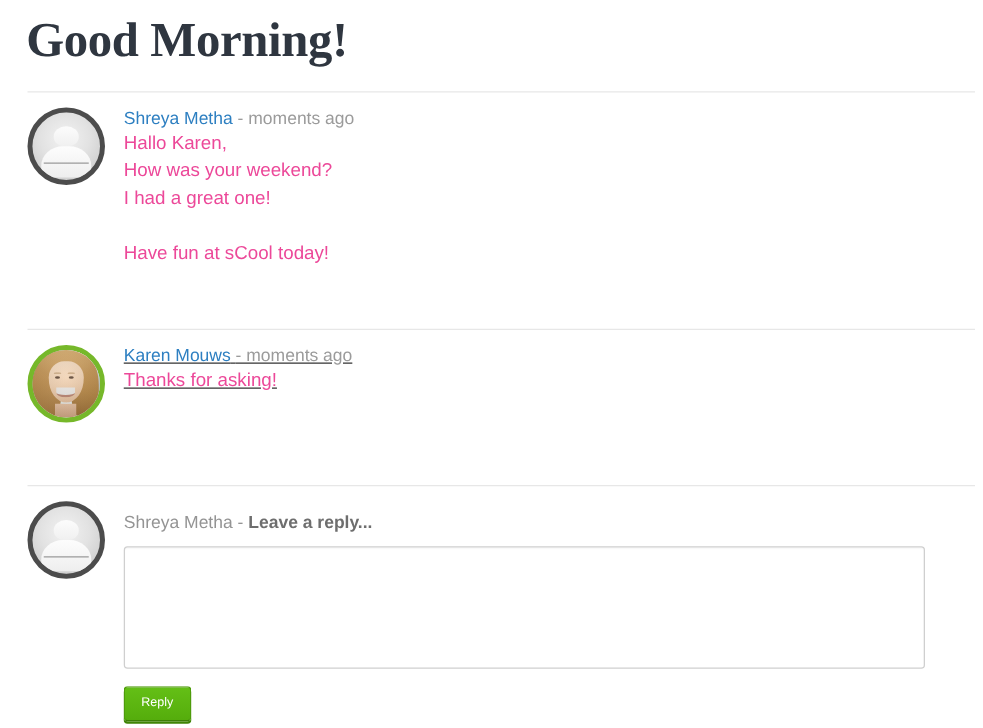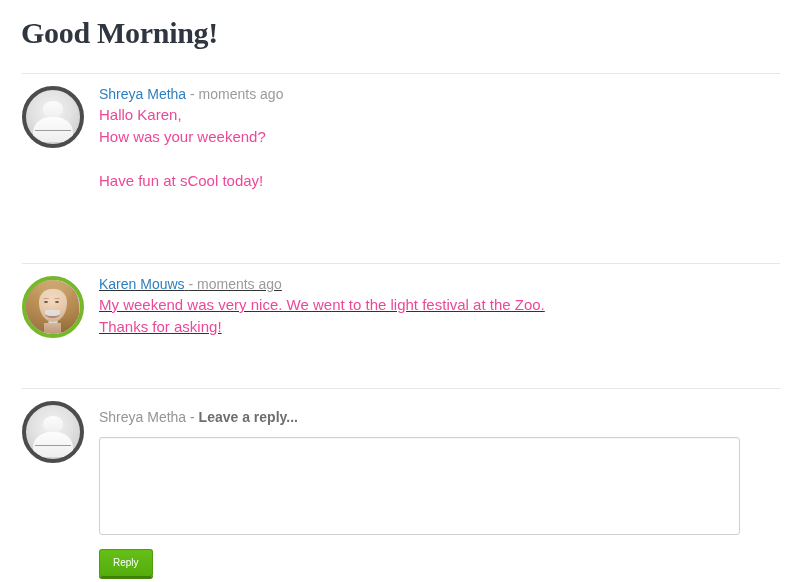--- a/index.html
+++ b/index.html
@@ -23,21 +23,21 @@
     box-sizing: border-box;
   }
 
   
   .page-title {
     position: absolute;
     left: 21px;
     top: 9px;
     margin: 0;
     font-family: "Liberation Serif", "DejaVu Serif", serif;
-    font-size: 30px;
+    font-size: 39px;
     font-weight: 700;
     letter-spacing: -0.3px;
     color: #2f3640;
     line-height: 48px;
     white-space: nowrap;
   }
 
   
   .divider {
     position: absolute;
@@ -288,20 +288,21 @@
         <div class="silhouette-line"></div>
       </div>
     </div>
     <div class="content" style="left:77px; top:-2px;">
       <div class="meta">
         <a class="author-link">Shreya Metha</a>
         <span class="meta-time">- moments ago</span>
       </div>
       <div class="body-line">Hallo Karen,</div>
       <div class="body-line">How was your weekend?</div>
+      <div class="body-line">I had a great one!</div>
       <div class="body-line blank"></div>
       <div class="body-line">Have fun at sCool today!</div>
     </div>
   </div>
 
   <div class="divider divider-2"></div>
 
   <div class="comment comment-2">
     <div class="avatar-col" style="left:0;">
       <div class="avatar avatar-photo">
@@ -321,21 +322,20 @@
           <div class="photo-neck"></div>
           <div class="photo-shade"></div>
         </div>
       </div>
     </div>
     <div class="content" style="left:77px; top:-2px;text-decoration:underline;">
       <div class="meta">
         <a class="author-link">Karen Mouws</a>
         <span class="meta-time">- moments ago</span>
       </div>
-      <div class="body-line">My weekend was very nice. We went to the light festival at the Zoo.</div>
       <div class="body-line">Thanks for asking!</div>
     </div>
   </div>
 
   <div class="divider divider-3"></div>
 
   <div class="comment reply-block">
     <div class="avatar-col" style="left:0;">
       <div class="avatar avatar-default">
         <div class="silhouette-head"></div>

